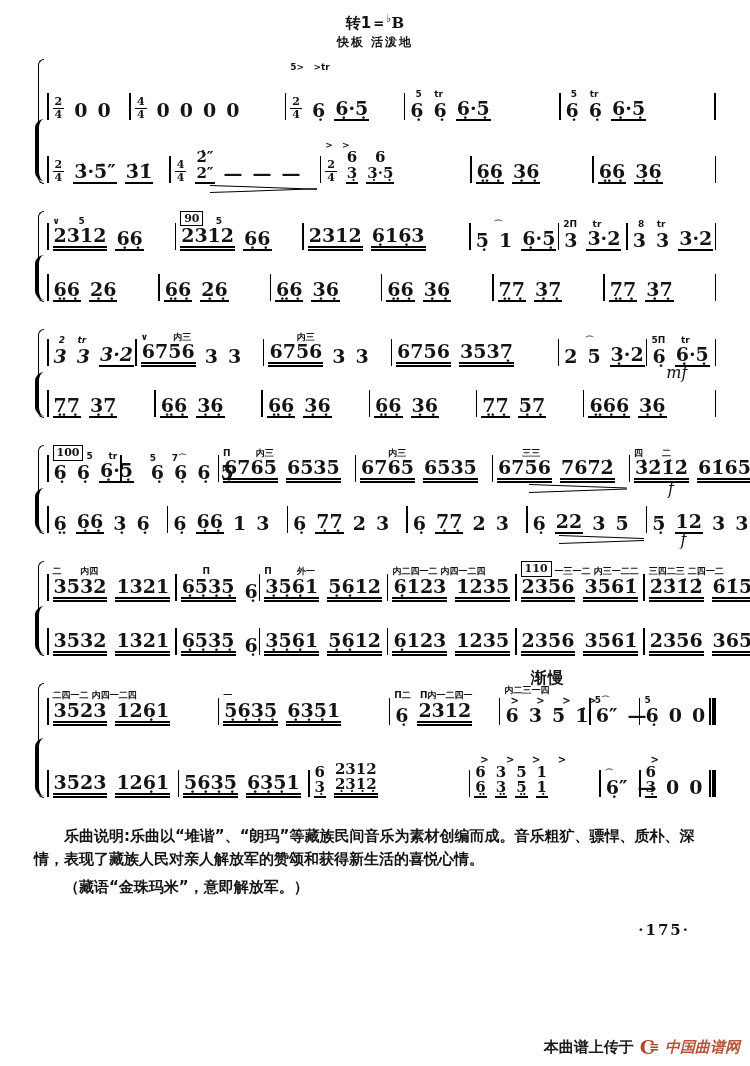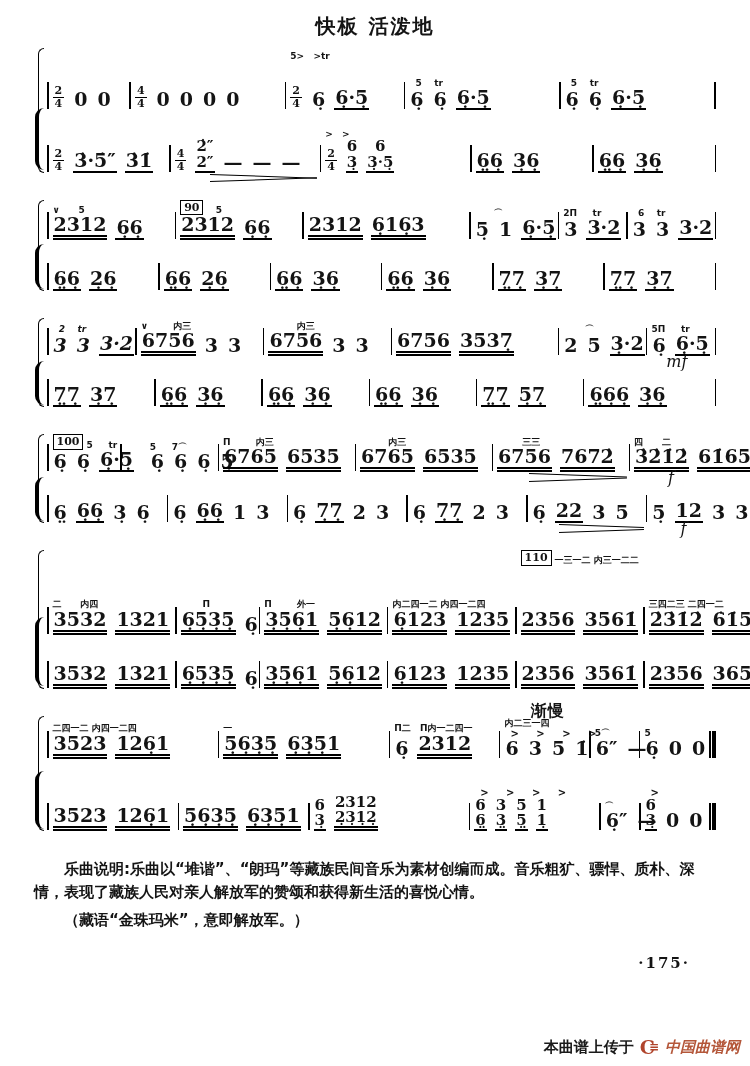--- a/index.html
+++ b/index.html
@@ -4,21 +4,21 @@
 <style>
   html,body{margin:0;padding:0;background:#ffffff;}
   body{width:750px;height:1066px;position:relative;font-family:"DejaVu Sans",sans-serif;color:#141414;overflow:hidden;}
   .page{padding:12px 34px 0 34px;}
 
   
   .header{text-align:center;margin-bottom:8px;}
   .key-line{font-size:15px;font-weight:bold;}
   .key-line sup{font-size:11px;font-family:"DejaVu Serif",serif;}
   .key-letter{font-family:"DejaVu Serif",serif;}
-  .tempo-line{font-size:20px;font-weight:bold;margin-top:1px;letter-spacing:2px;}
+  .tempo-line{font-size:12px;font-weight:bold;margin-top:1px;letter-spacing:2px;}
 
   
   #score{margin-top:6px;}
   .system{display:flex;align-items:stretch;margin-bottom:27px;}
   .brace{width:11px;flex:none;position:relative;margin-right:2px;}
   .brace::before{content:"";position:absolute;left:4px;top:0;bottom:0;width:5px;
     border-left:1.6px solid #000;border-top:1.6px solid #000;border-bottom:1.6px solid #000;
     border-radius:7px 0 0 7px;}
   .brace::after{content:"";position:absolute;left:1px;top:48%;bottom:2%;width:6px;
     border-left:4.5px solid #000;border-radius:9px 0 0 9px;}
@@ -58,20 +58,21 @@
   .logo-c{color:#b0442c;font-size:19px;font-weight:bold;font-family:"DejaVu Serif",serif;}
   .logo-bars{color:#b0442c;font-size:12px;margin-left:-6px;font-weight:bold;}
   .site-name{color:#b4573a;font-style:italic;}
 </style>
 </head>
 <body>
 
 <div class="page">
 
   <div class="header">
+    <div class="key-line"><span>转1＝</span><sup>♭</sup><span class="key-letter">B</span></div>
     <div class="tempo-line">快板 活泼地</div>
   </div>
 
   <div id="score">
       <div class="system">
         <div class="brace"></div>
         <div class="staves">
           <div class="stave">
             <span class="bar"></span>
             <div class="measure" style="flex-grow: 2;">
@@ -243,21 +244,21 @@
             <span class="bar"></span>
             <div class="measure" style="flex-grow: 3;">
               <div class="m-top"><span class="ann">2Π     tr</span></div>
               <div class="m-notes">
                 <span class="note">3</span>
                 <span class="note beam1">3·2</span>
               </div>
             </div>
             <span class="bar"></span>
             <div class="measure" style="flex-grow: 4;">
-              <div class="m-top"><span class="ann">  6    tr</span></div>
+              <div class="m-top"><span class="ann">  8    tr</span></div>
               <div class="m-notes">
                 <span class="note">3</span>
                 <span class="note">3</span>
                 <span class="note beam1">3·2</span>
               </div>
             </div>
             <span class="bar"></span>
           </div>
           <div class="stave">
             <span class="bar"></span>
@@ -586,21 +587,21 @@
             </div>
             <span class="bar"></span>
             <div class="measure" style="flex-grow: 8;">
               <div class="m-top"><span class="ann">内二四一二 内四一二四</span></div>
               <div class="m-notes">
                 <span class="note beam2">6̣123</span>
                 <span class="note beam2">1235</span>
               </div>
             </div>
             <span class="bar"></span>
-            <div class="measure" style="flex-grow: 8; gap: 44px;">
+            <div class="measure" style="flex-grow: 8;">
               <div class="m-top"><span class="rehearsal">110</span><span class="ann">一三一二 内三一二二</span></div>
               <div class="m-notes">
                 <span class="note beam2">2356</span>
                 <span class="note beam2">3561̇</span>
               </div>
             </div>
             <span class="bar"></span>
             <div class="measure" style="flex-grow: 8;">
               <div class="m-top"><span class="ann">三四二三 二四一二</span></div>
               <div class="m-notes">

